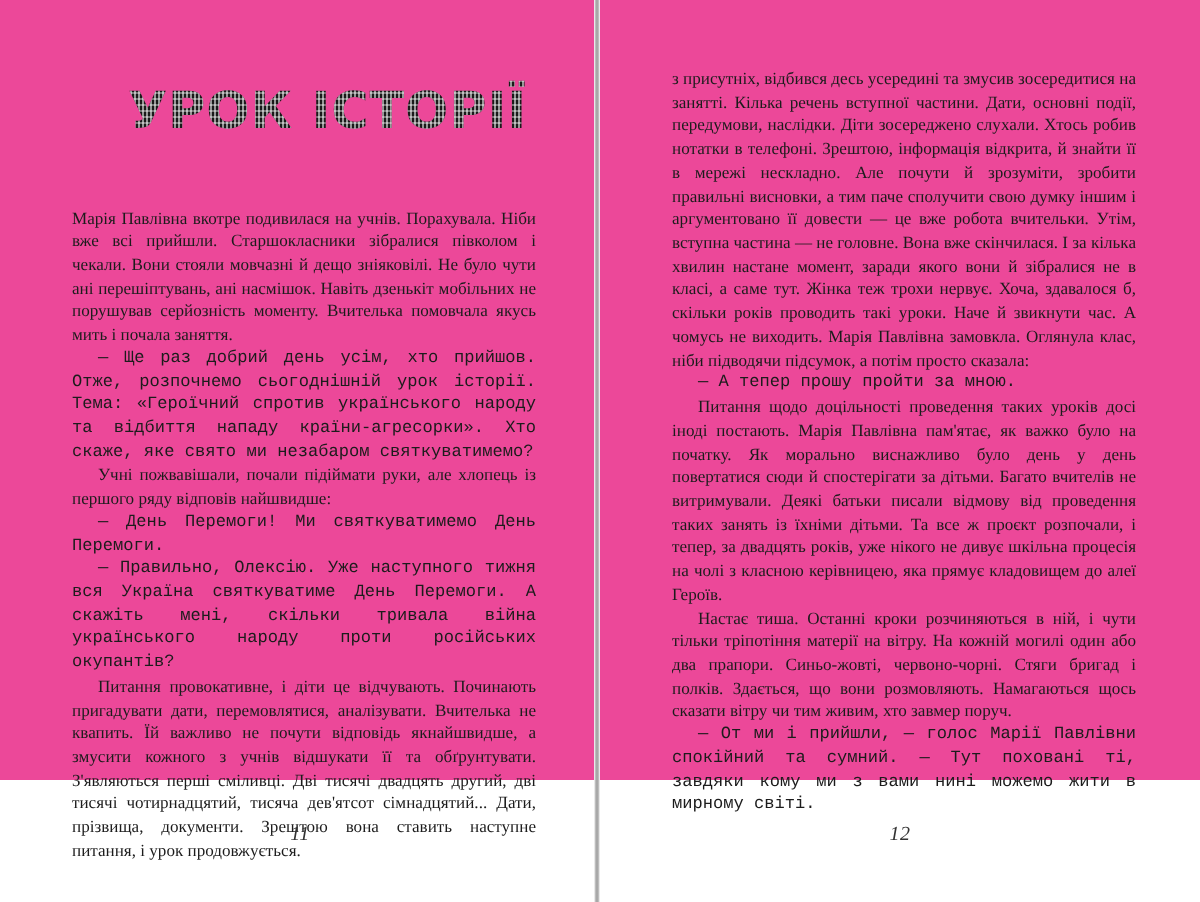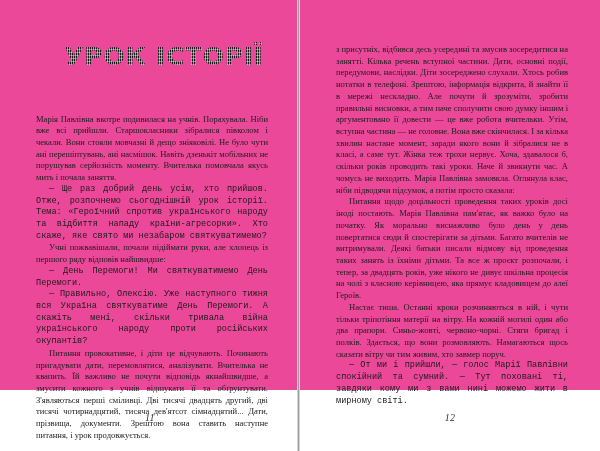--- a/index.html
+++ b/index.html
@@ -91,21 +91,21 @@
 
   .para {
     margin: 0;
     font-size: 8.55px;
     line-height: 11.72px;
     text-align: justify;
     text-justify: inter-word;
     hyphens: manual;
     text-indent: 13px;
   }
-  .para.no-indent { text-indent: 0; margin-top: 10px; }
+  .para.no-indent { text-indent: 0; }
 
   
   .para.dialogue { text-indent: 13px; font-family: Liberation Mono, monospace; }
 
   
   .folio {
     position: absolute;
     bottom: 28px;
     left: 0;
     width: 100%;
@@ -136,20 +136,21 @@
 
     <div class="folio">11</div>
   </div>
 
   <div class="spine"></div>
 
   <div class="page page-right">
 
     <div class="body-copy">
       <p class="para no-indent">з присутніх, відбився десь усередині та змусив зосередитися на занятті. Кілька речень вступної частини. Дати, основні події, передумови, наслідки. Діти зосереджено слухали. Хтось робив нотатки в телефоні. Зрештою, інформація відкрита, й знайти її в мережі нескладно. Але почути й зрозуміти, зробити правильні висновки, а тим паче сполучити свою думку іншим і аргументовано її довести — це вже робота вчительки. Утім, вступна частина — не головне. Вона вже скінчилася. І за кілька хвилин настане момент, заради якого вони й зібралися не в класі, а саме тут. Жінка теж трохи нервує. Хоча, здавалося б, скільки років проводить такі уроки. Наче й звикнути час. А чомусь не виходить. Марія Павлівна замовкла. Оглянула клас, ніби підводячи підсумок, а потім просто сказала:</p>
+      <p class="para dialogue">— А тепер прошу пройти за мною.</p>
       <p class="para">Питання щодо доцільності проведення таких уроків досі іноді постають. Марія Павлівна пам'ятає, як важко було на початку. Як морально виснажливо було день у день повертатися сюди й спостерігати за дітьми. Багато вчителів не витримували. Деякі батьки писали відмову від проведення таких занять із їхніми дітьми. Та все ж проєкт розпочали, і тепер, за двадцять років, уже нікого не дивує шкільна процесія на чолі з класною керівницею, яка прямує кладовищем до алеї Героїв.</p>
       <p class="para">Настає тиша. Останні кроки розчиняються в ній, і чути тільки тріпотіння матерії на вітру. На кожній могилі один або два прапори. Синьо-жовті, червоно-чорні. Стяги бригад і полків. Здається, що вони розмовляють. Намагаються щось сказати вітру чи тим живим, хто завмер поруч.</p>
       <p class="para dialogue">— От ми і прийшли, — голос Марії Павлівни спокійний та сумний. — Тут поховані ті, завдяки кому ми з вами нині можемо жити в мирному світі.</p>
     </div>
 
     <div class="folio">12</div>
   </div>
 
 </div>
 

